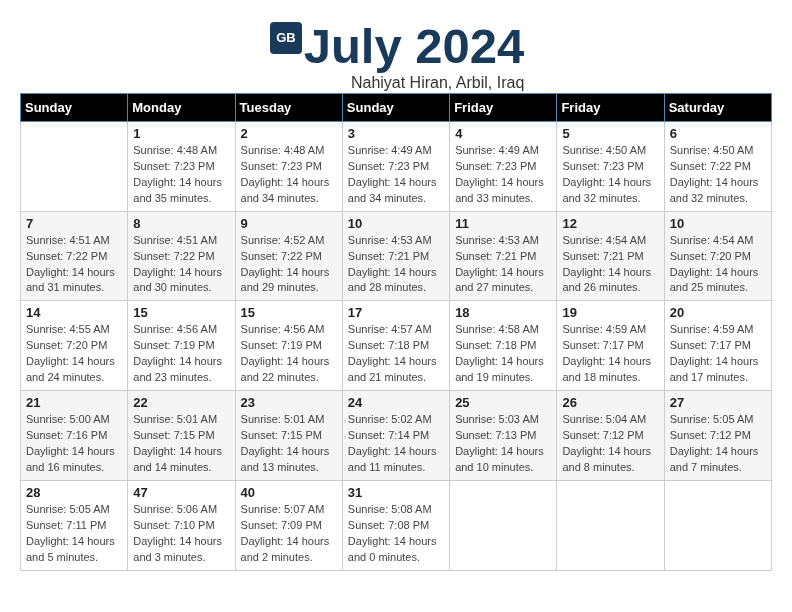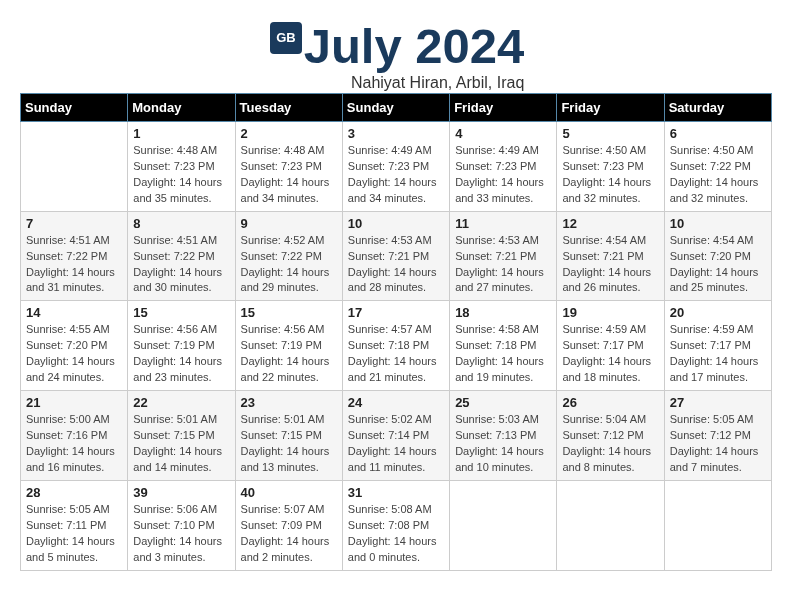--- a/index.html
+++ b/index.html
@@ -223,21 +223,21 @@
           <span class="day-num">27</span>
           <div class="day-info">Sunrise: 5:05 AM<br>Sunset: 7:12 PM<br>Daylight: 14 hours<br>and 7 minutes.</div>
         </td>
       </tr>
       <tr>
         <td>
           <span class="day-num">28</span>
           <div class="day-info">Sunrise: 5:05 AM<br>Sunset: 7:11 PM<br>Daylight: 14 hours<br>and 5 minutes.</div>
         </td>
         <td>
-          <span class="day-num">39</span>
+          <span class="day-num">47</span>
           <div class="day-info">Sunrise: 5:06 AM<br>Sunset: 7:10 PM<br>Daylight: 14 hours<br>and 3 minutes.</div>
         </td>
         <td>
           <span class="day-num">40</span>
           <div class="day-info">Sunrise: 5:07 AM<br>Sunset: 7:09 PM<br>Daylight: 14 hours<br>and 2 minutes.</div>
         </td>
         <td>
           <span class="day-num">31</span>
           <div class="day-info">Sunrise: 5:08 AM<br>Sunset: 7:08 PM<br>Daylight: 14 hours<br>and 0 minutes.</div>
         </td>

